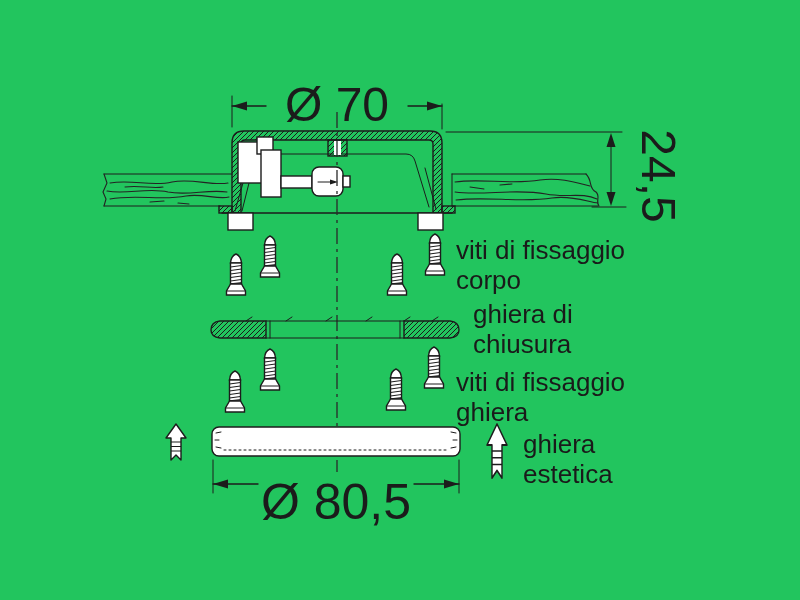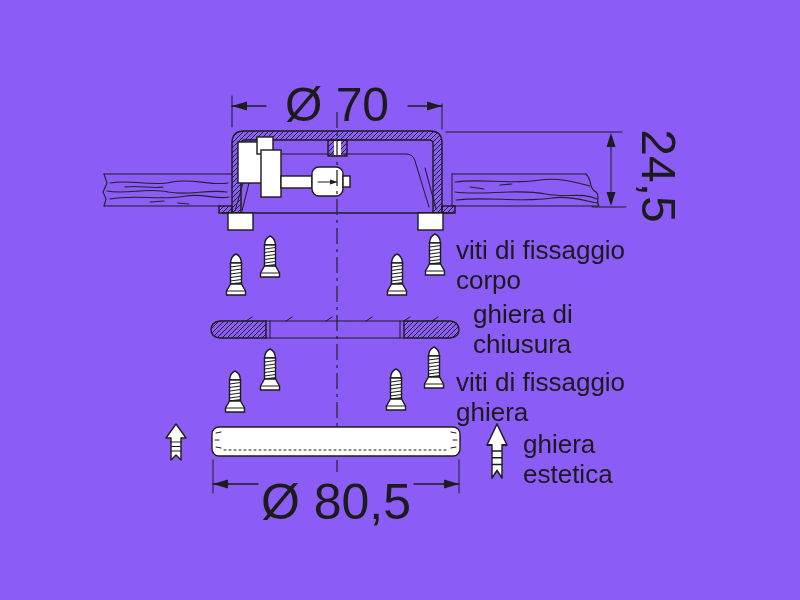--- a/index.html
+++ b/index.html
@@ -1,16 +1,16 @@
 <!DOCTYPE html>
 <html><head>
 <meta charset="utf-8">
 <style>
   html,body{margin:0;padding:0;background:#ffffff;}
-  .canvas{position:relative;width:800px;height:600px;background:#8b5cf6;overflow:hidden;}
+  .canvas{position:relative;width:800px;height:600px;background:#22c55e;overflow:hidden;}
   svg{display:block;}
   .ln{stroke:#1c1c1c;stroke-width:1.4;fill:none;stroke-linecap:round;}
   .lnthin{stroke:#1c1c1c;stroke-width:1;fill:none;stroke-linecap:round;}
   .fillw{fill:#ffffff;stroke:#1c1c1c;stroke-width:1.4;}
   .hatched{fill:url(#hatch);stroke:#1c1c1c;stroke-width:1.4;}
   .arrow{fill:#1c1c1c;stroke:none;}
   .dimtext{font-family:"Liberation Sans","DejaVu Sans",sans-serif;font-size:48px;fill:#1b1b1b;}
   .dimtext-big{font-family:"Liberation Sans","DejaVu Sans",sans-serif;font-size:50px;fill:#1b1b1b;}
   .lbl{font-family:"Liberation Sans","DejaVu Sans",sans-serif;font-size:26px;fill:#1a1a1a;}
   .centerline{stroke:#2a2a2a;stroke-width:1.3;fill:none;stroke-dasharray:16 5 3 5;}

